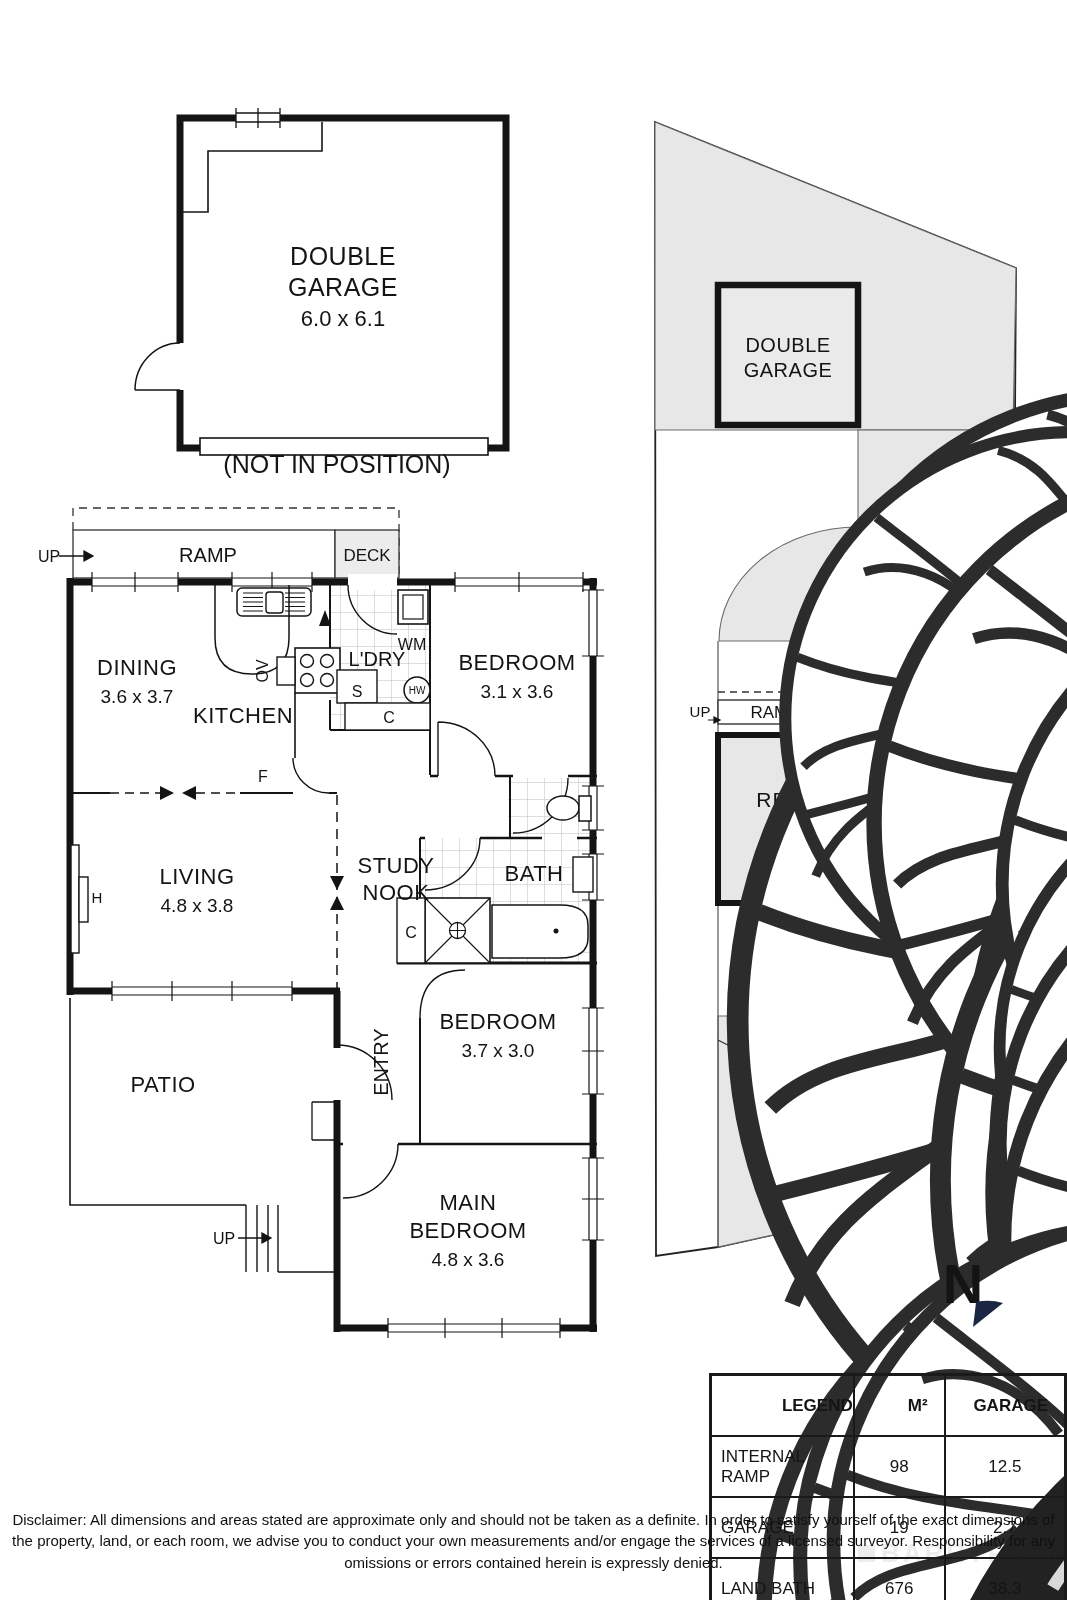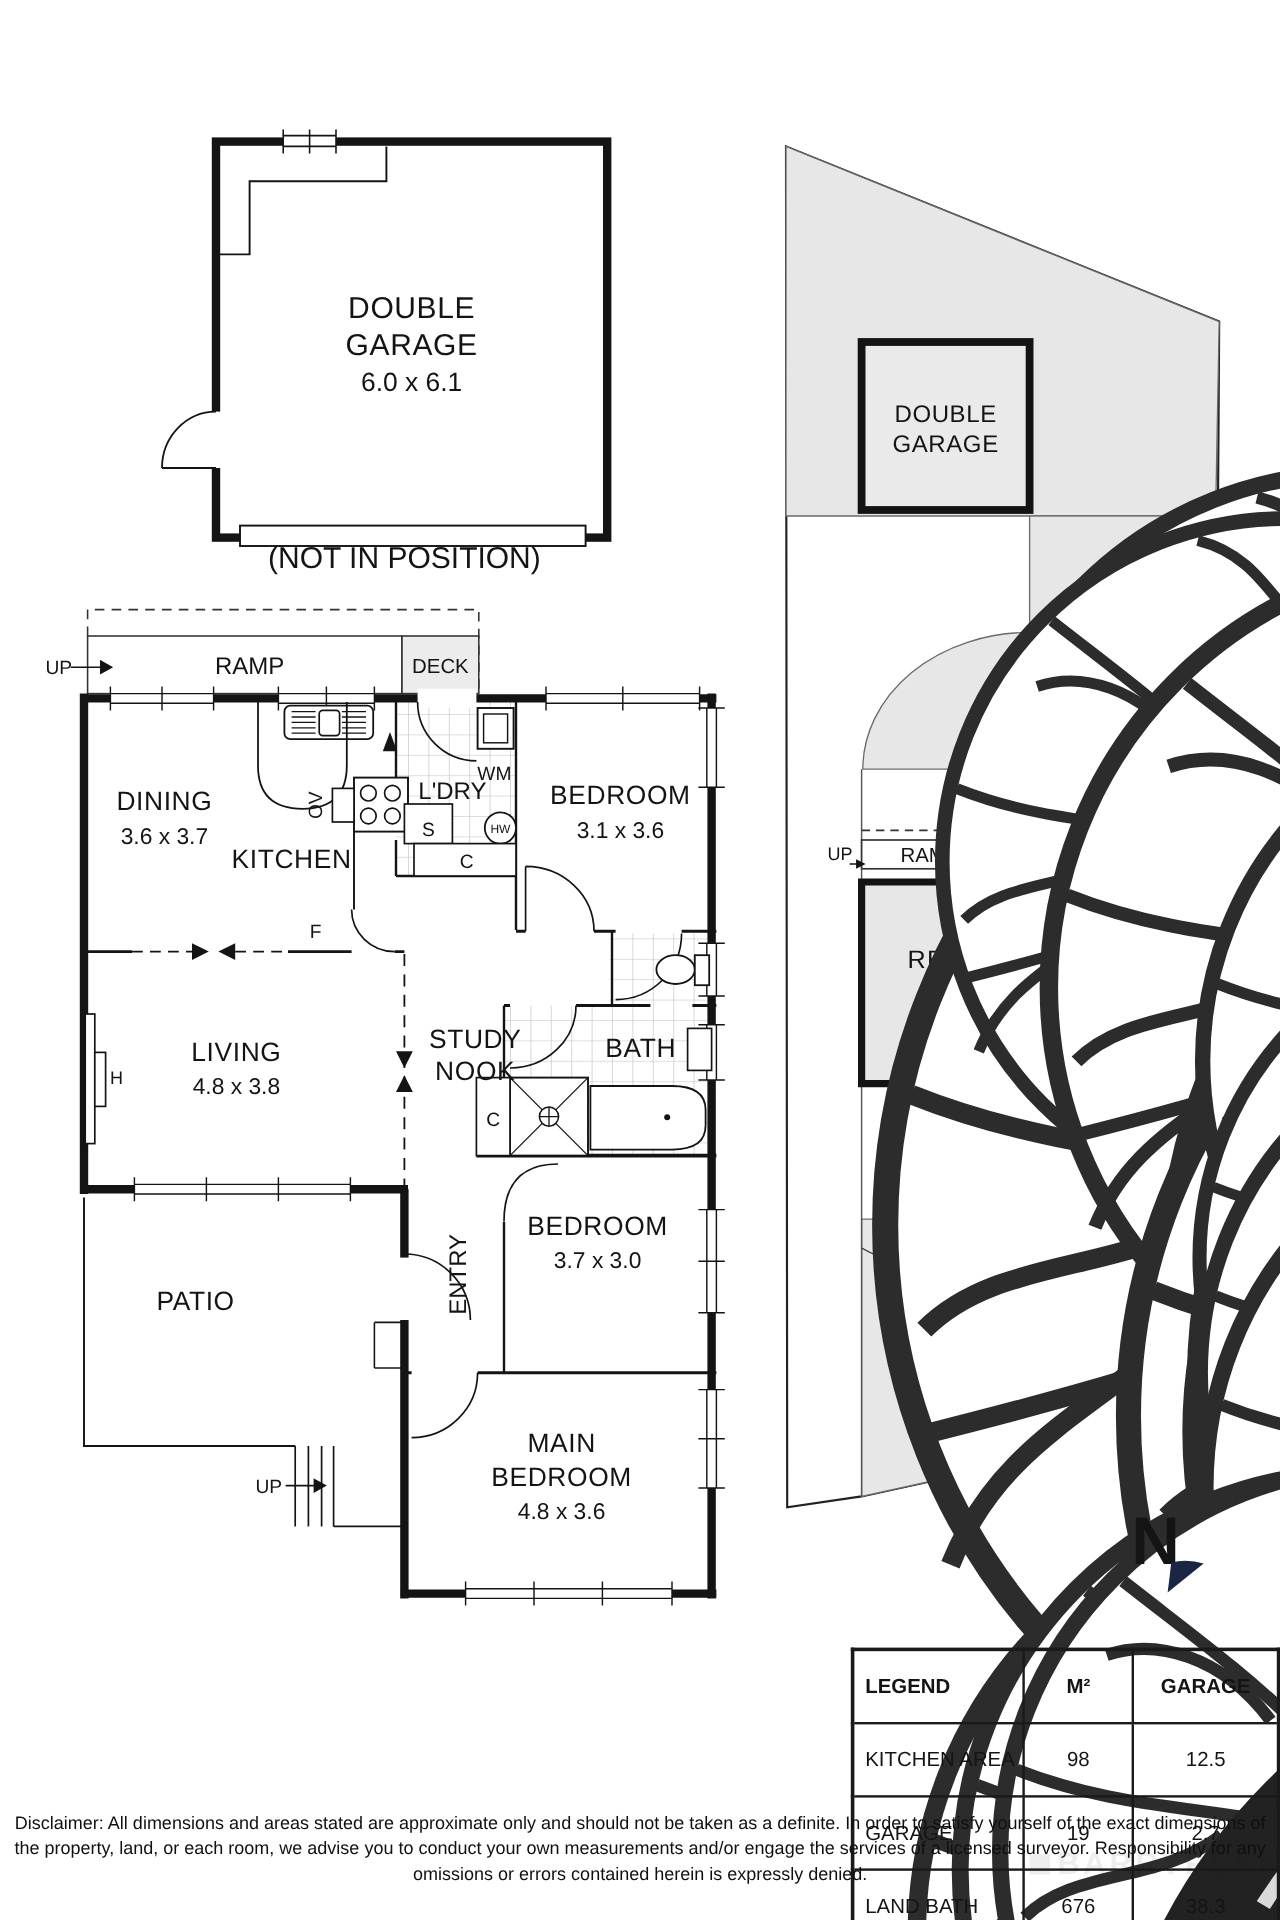--- a/index.html
+++ b/index.html
@@ -12,21 +12,21 @@
   .small-lb{font-size:16px;}
   .tiny-lb{font-size:15px;}
   .site-lb{font-size:20px;letter-spacing:.5px;}
   .garage-lb{font-size:25px;letter-spacing:.5px;}
   .mid{text-anchor:middle;}
   #legend-table{position:absolute;left:709px;top:1373px;border-collapse:collapse;
         font-size:17px;color:#141414;}
   #legend-table td{border:2px solid #1a1a1a;height:27px;padding:0 0 0 9px;}
   #legend-table{border:3px solid #1a1a1a;}
   #legend-table td.num{text-align:center;padding:16px;}
-  #legend-table tr.hd td{font-weight:bold;}
+  #legend-table tr.hd td{font-weight:bold;text-align:right;}
   #disclaimer{position:absolute;left:0;top:1509px;width:1067px;text-align:center;
         font-size:15px;line-height:1.42;color:#101010;}
   #disclaimer .inner{width:1048px;margin:0 auto;}
   #watermark{position:absolute;left:858px;top:1538px;display:flex;align-items:center;gap:6px;
         color:rgba(30,30,30,0.08);font-weight:bold;font-size:26px;letter-spacing:3px;}
   #watermark .sq{width:17px;height:17px;background:rgba(30,30,30,0.08);}
 </style>
 </head>
 <body>
 
@@ -361,21 +361,21 @@
 </svg>
 
 <table id="legend-table">
   <tbody>
         <tr class="hd">
     <td style="width:147px">LEGEND</td>
     <td class="num" style="width:66px">M²</td>
     <td class="num" style="width:90px">GARAGE</td>
   </tr>
   <tr>
-    <td>KITCHEN AREA</td>
+    <td>INTERNAL RAMP</td>
     <td class="num">98</td>
     <td class="num">12.5</td>
   </tr>
   <tr>
     <td>GARAGE</td>
     <td class="num">19</td>
     <td class="num">2.7</td>
   </tr>
   <tr>
     <td>LAND BATH</td>

